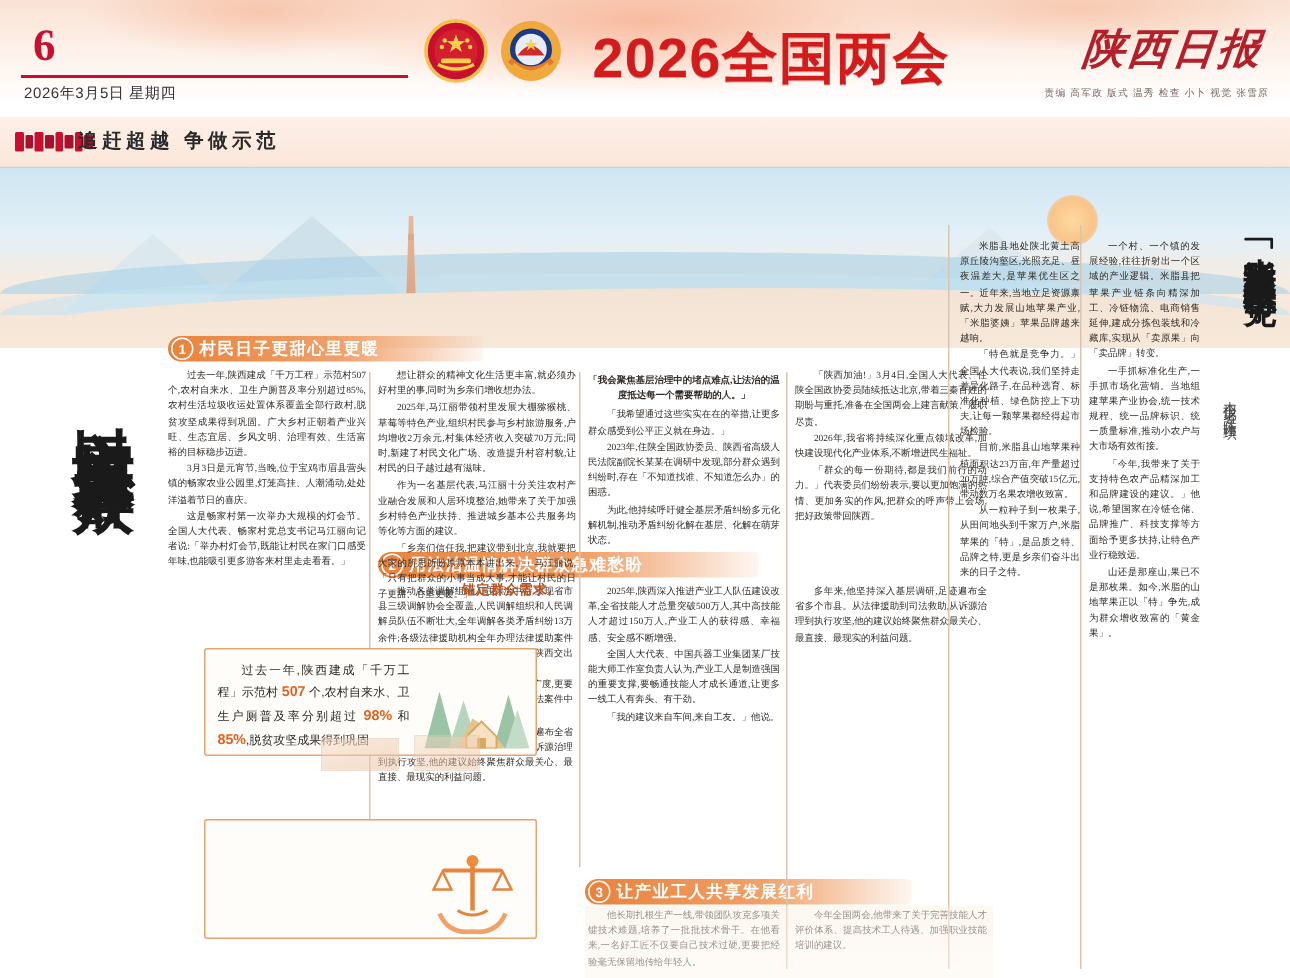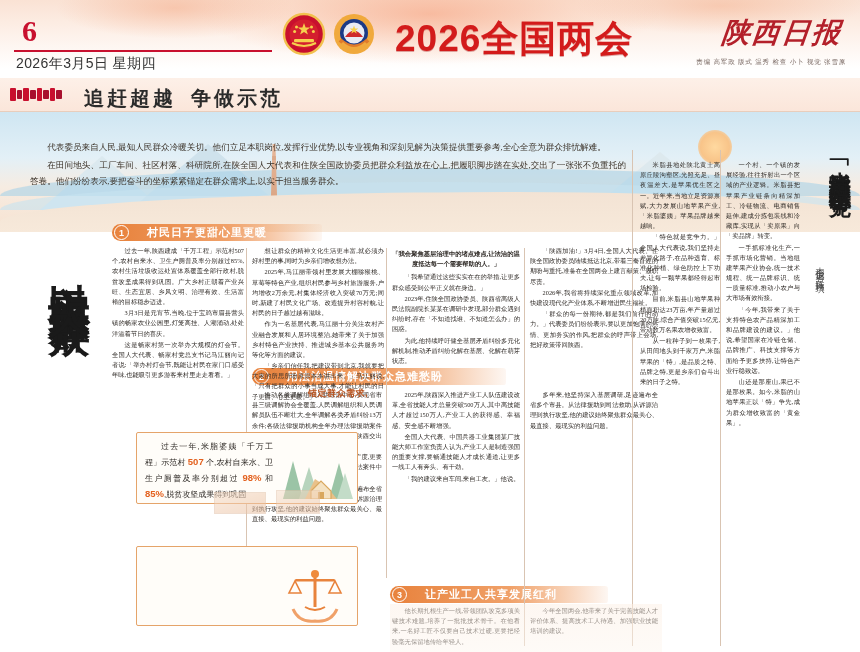--- a/index.html
+++ b/index.html
@@ -32,21 +32,21 @@
     font-family: "Liberation Serif", serif;
     font-size: 30px; font-weight: bold; color: #c8102e;
     letter-spacing: 1px;
   }
   .rule-top {
     position: absolute; left: 14px; top: 50px; width: 258px; height: 2px;
     background: #c8102e;
   }
   .dateline {
     position: absolute; left: 16px; top: 55px;
-    font-size: 14px; color: #333; letter-spacing: .4px;
+    font-size: 10px; color: #333; letter-spacing: .4px;
     font-family: "Liberation Sans", sans-serif;
   }
   .emblem-wrap {
     position: absolute; left: 282px; top: 12px;
     display: flex; align-items: center; gap: 6px;
   }
   .emblem { width: 44px; height: 44px; }
   .meeting-title {
     position: absolute; left: 395px; top: 14px;
     font-size: 37px; font-weight: bold; color: #d31b1b;
@@ -74,23 +74,23 @@
     background: linear-gradient(180deg, #fdf0e8 0%, #fbe6da 100%);
     border-bottom: 1px solid #e8cdbc;
   }
   .banner-logo {
     position: absolute; left: 10px; top: 10px; width: 52px; height: 13px;
     display: flex; gap: 1px;
   }
   .banner-logo i { flex: 1; background: #c8102e; border-radius: 1px; display: block; }
   .banner-logo i:nth-child(2n) { background: #a8102e; transform: scaleY(.7); }
   .banner-title {
-    position: absolute; left: 84px; top: 7px;
-    font-size: 20px; font-weight: bold; color: #2b2b2b;
-    font-family: Liberation Mono, monospace; letter-spacing: 3px;
+    position: absolute; left: 52px; top: 7px;
+    font-size: 13px; font-weight: bold; color: #2b2b2b;
+    font-family: Liberation Sans, sans-serif; letter-spacing: 3px;
   }
 
   
   .hero {
     position: absolute; left: 0; top: 112px; width: 860px; height: 120px;
     background:
       linear-gradient(180deg, #cfe6f2 0%, #e3f0f7 38%, #f6ece2 62%, #f7e2d0 100%);
     overflow: hidden;
   }
   .hero .sun {
@@ -175,21 +175,21 @@
     width: 15px; height: 15px; border-radius: 50%;
     border: 1.2px solid #ffffff; color: #ffffff;
     font-size: 9px; font-weight: bold;
     display: flex; align-items: center; justify-content: center;
     font-family: "Liberation Sans", sans-serif;
     flex: none;
   }
   .sec-label {
     color: #ffffff; font-size: 11px; font-weight: bold;
     font-family: "Liberation Sans", sans-serif;
-    letter-spacing: 1px; margin-left: 18px; white-space: nowrap;
+    letter-spacing: 1px; margin-left: 4px; white-space: nowrap;
   }
 
   
   .col {
     position: absolute;
     font-size: 6.3px; line-height: 1.62; color: #2f2a26;
     text-align: justify;
     font-family: "Liberation Serif", serif;
   }
   .col p { text-indent: 2em; margin-bottom: 1px; }
@@ -298,24 +298,20 @@
     <div class="sun"></div>
     <div class="mtn m1"></div>
     <div class="mtn m2"></div>
     <div class="mtn m3"></div>
     <div class="wave w1"></div>
     <div class="wave w2"></div>
     <div class="tower"></div>
     <div class="ground"></div>
   </div>
 
-  <div class="lead">
-    <p>代表委员来自人民,最知人民群众冷暖关切。他们立足本职岗位,发挥行业优势,以专业视角和深刻见解为决策提供重要参考,全心全意为群众排忧解难。</p>
-    <p>在田间地头、工厂车间、社区村落、科研院所,在陕全国人大代表和住陕全国政协委员把群众利益放在心上,把履职脚步踏在实处,交出了一张张不负重托的答卷。他们纷纷表示,要把奋斗的坐标紧紧锚定在群众需求上,以实干担当服务群众。</p>
-  </div>
 
   <div class="vhead-left">以实干担当服务群众</div>
   <div class="vhead-right">「米脂婆姨」苹果以「特」争先</div>
   <div class="vbyline-right">本报记者  陈玮琪</div>
 
   <div class="sec-head" style="left:112px; top:224px; width:210px;">
     <span class="sec-num">1</span>
     <span class="sec-label">村民日子更甜心里更暖</span>
   </div>
   <div class="sec-head" style="left:252px; top:368px; width:254px;">
@@ -395,21 +391,21 @@
   <div class="divider-v" style="left:524px; top:248px; height:398px;"></div>
   <div class="divider-v" style="left:632px; top:150px; height:496px;"></div>
   <div class="divider-v" style="left:720px; top:150px; height:496px;"></div>
 
   <div class="info-sub">
     <div>锚定群众需求,</div>
   </div>
 
   <div class="stat-card" style="left:136px; top:432px; width:222px; height:72px;">
     <div class="stat-text">
-      <span>过去一年,米脂婆姨「千万工程」示范村 </span><span class="hl">507</span><span> 个,农村自来水、卫生户厕普及率分别超过 </span><span class="hl">98%</span><span> 和 </span><span class="hl">85%</span><span>,脱贫攻坚成果得到巩固</span>
+      <span>过去一年,陕西建成「千万工程」示范村 </span><span class="hl">507</span><span> 个,农村自来水、卫生户厕普及率分别超过 </span><span class="hl">98%</span><span> 和 </span><span class="hl">85%</span><span>,脱贫攻坚成果得到巩固</span>
     </div>
     <svg class="art-hill" viewBox="0 0 76 54">
       <polygon points="6,54 16,16 26,54" fill="#9bc4a6"></polygon>
       <polygon points="22,54 32,22 42,54" fill="#b7d4bd"></polygon>
       <polygon points="52,54 62,18 72,54" fill="#9bc4a6"></polygon>
       <polygon points="60,54 68,28 76,54" fill="#c3dcc8"></polygon>
       <path d="M28 54 L38 34 L50 42 L60 54 Z" fill="#e9c189"></path>
       <path d="M34 46 L44 36 L54 46 L54 54 L34 54 Z" fill="#f4e2c2" stroke="#d9a85e" stroke-width="1.2"></path>
       <rect x="41" y="47" width="6" height="7" fill="#d9a85e"></rect>
     </svg>

